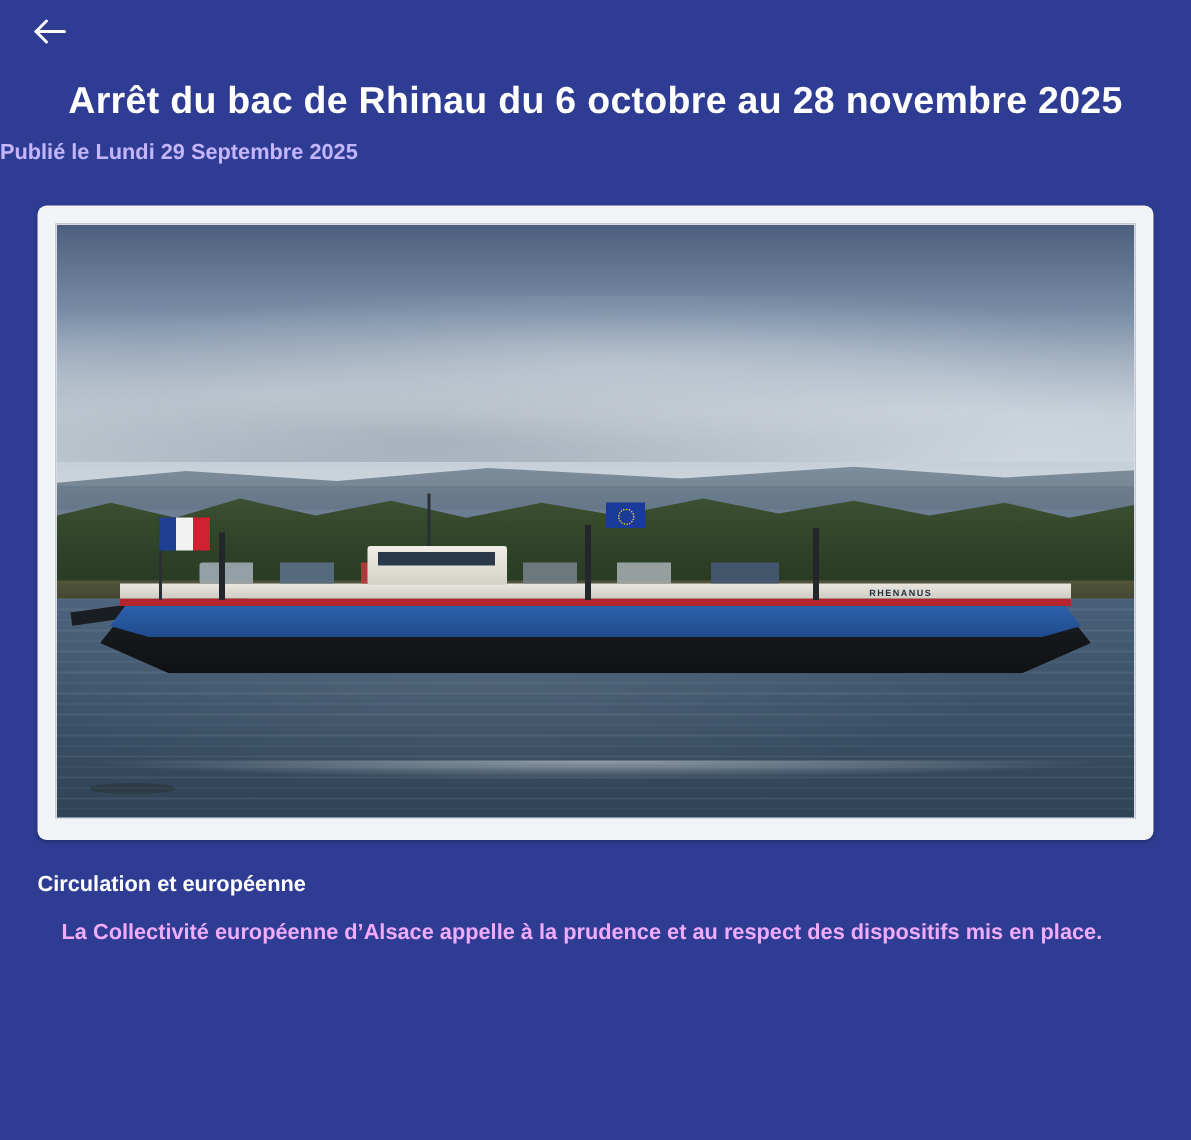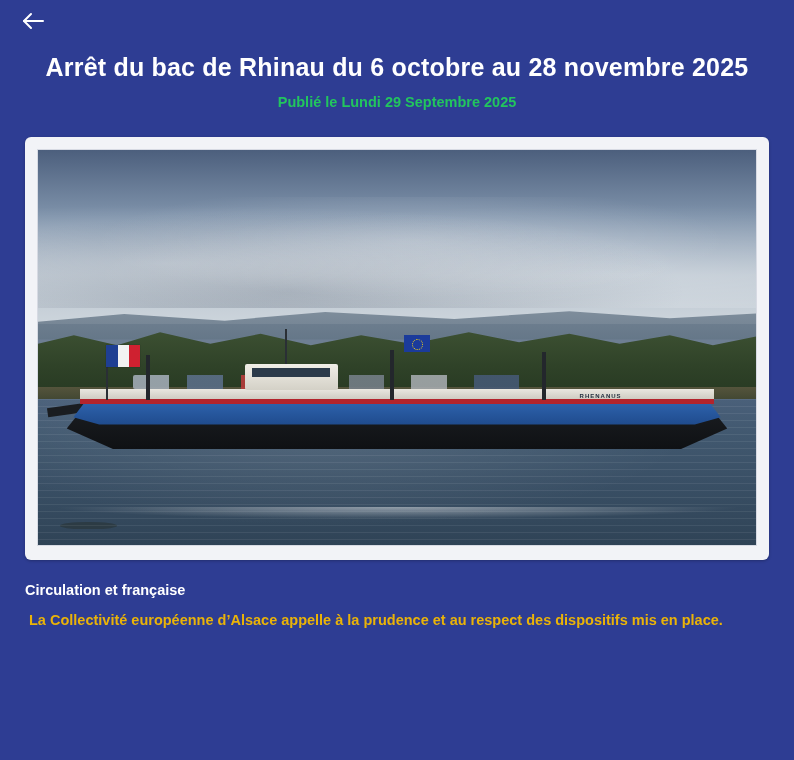--- a/index.html
+++ b/index.html
@@ -38,24 +38,23 @@
   .headline {
     text-align: center;
     font-size: 25px;
     font-weight: bold;
     letter-spacing: .2px;
     margin: 10px 22px 0 22px;
     line-height: 1.2;
     color: #ffffff;
   }
   .subline {
-    text-align: center;
-    font-size: 14.5px;
-    font-weight: bold;
-    color: #22c55e;
+    font-size: 14.5px;
+    font-weight: bold;
+    color: #c4b5fd;
     margin-top: 12px;
   }
 
   .card {
     margin: 27px 25px 0 25px;
     background: #f2f3f7;
     border-radius: 6px;
     padding: 12px 12px 14px 12px;
     box-shadow: 0 1px 3px rgba(0,0,0,.25);
   }
@@ -216,22 +215,22 @@
   }
   .para {
     font-size: 14.5px;
     line-height: 1.55;
     color: #edeff7;
     margin: 0 0 24px 0;
   }
   .callout {
     font-size: 14.5px;
     font-weight: bold;
-    color: #eab308;
-    margin: 4px;
+    color: #f0abfc;
+    margin: 16px;
   }
 </style>
 </head>
 <body>
 
 <div class="page">
 
   <div class="back-bar">
     <div class="back-arrow">
       <span>
@@ -272,17 +271,17 @@
         <div class="post p2"></div>
         <div class="post p3"></div>
         <div class="flag-fr-pole"></div>
         <div class="flag-fr"></div>
         <div class="flag-eu"></div>
       </div>
     </div>
   </div>
 
   <div class="content">
-    <h2 class="sec-title">Circulation et française</h2>
+    <h2 class="sec-title">Circulation et européenne</h2>
     <p class="callout">La Collectivité européenne d’Alsace appelle à la prudence et au respect des dispositifs mis en place.</p>
   </div>
 
 </div>
 
 </body></html>

